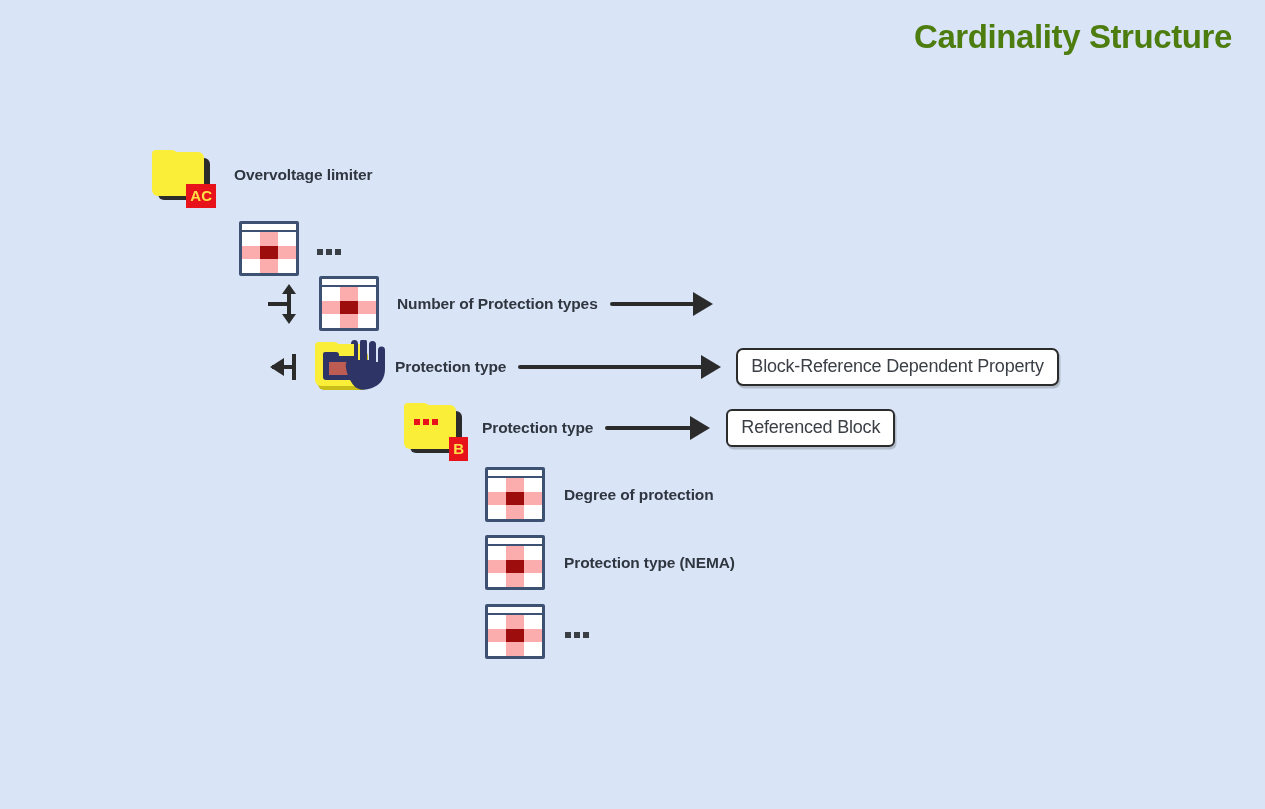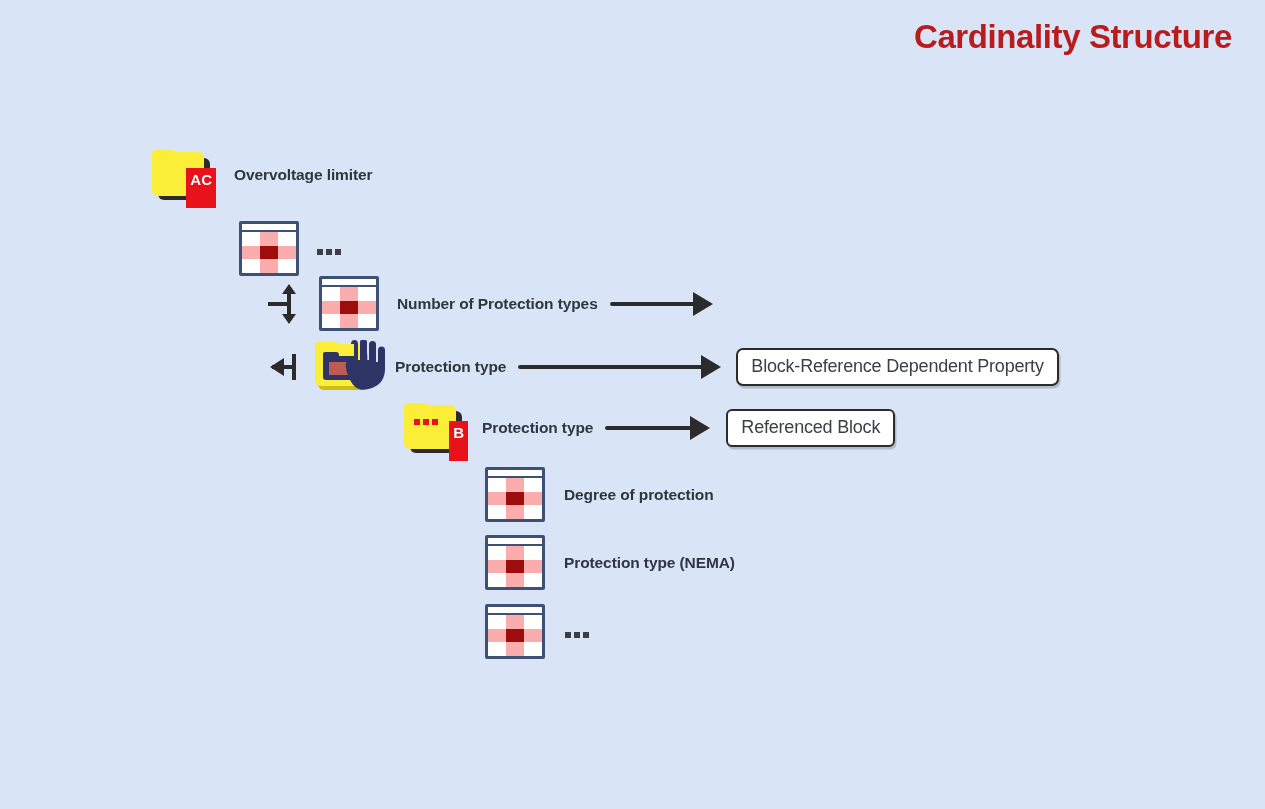--- a/index.html
+++ b/index.html
@@ -18,21 +18,21 @@
   }
 
   
   #page-title {
     position: absolute;
     right: 33px;
     top: 18px;
     font-size: 33px;
     font-weight: 700;
     letter-spacing: -0.4px;
-    color: #b91c1c;
+    color: #4d7c0f;
   }
 
   
   .node {
     position: absolute;
     display: flex;
     align-items: center;
   }
 
   .label {
@@ -76,25 +76,25 @@
     left: 0; top: 8px;
     width: 52px; height: 4px;
     background: #fbee38;
     border-radius: 0 6px 0 0;
   }
   .folder .badge {
     position: absolute;
     right: -6px;
     bottom: -8px;
     background: #e8131a;
-    color: #ffffff;
+    color: #fde047;
     font-size: 15px;
     font-weight: 700;
     line-height: 1;
-    padding: 4px 4px 21px 4px;
+    padding: 4px 4px 5px 4px;
     letter-spacing: 0px;
   }
   .folder .dots {
     position: absolute;
     left: 10px;
     top: 16px;
     display: flex;
     gap: 3px;
   }
   .folder .dots i {

